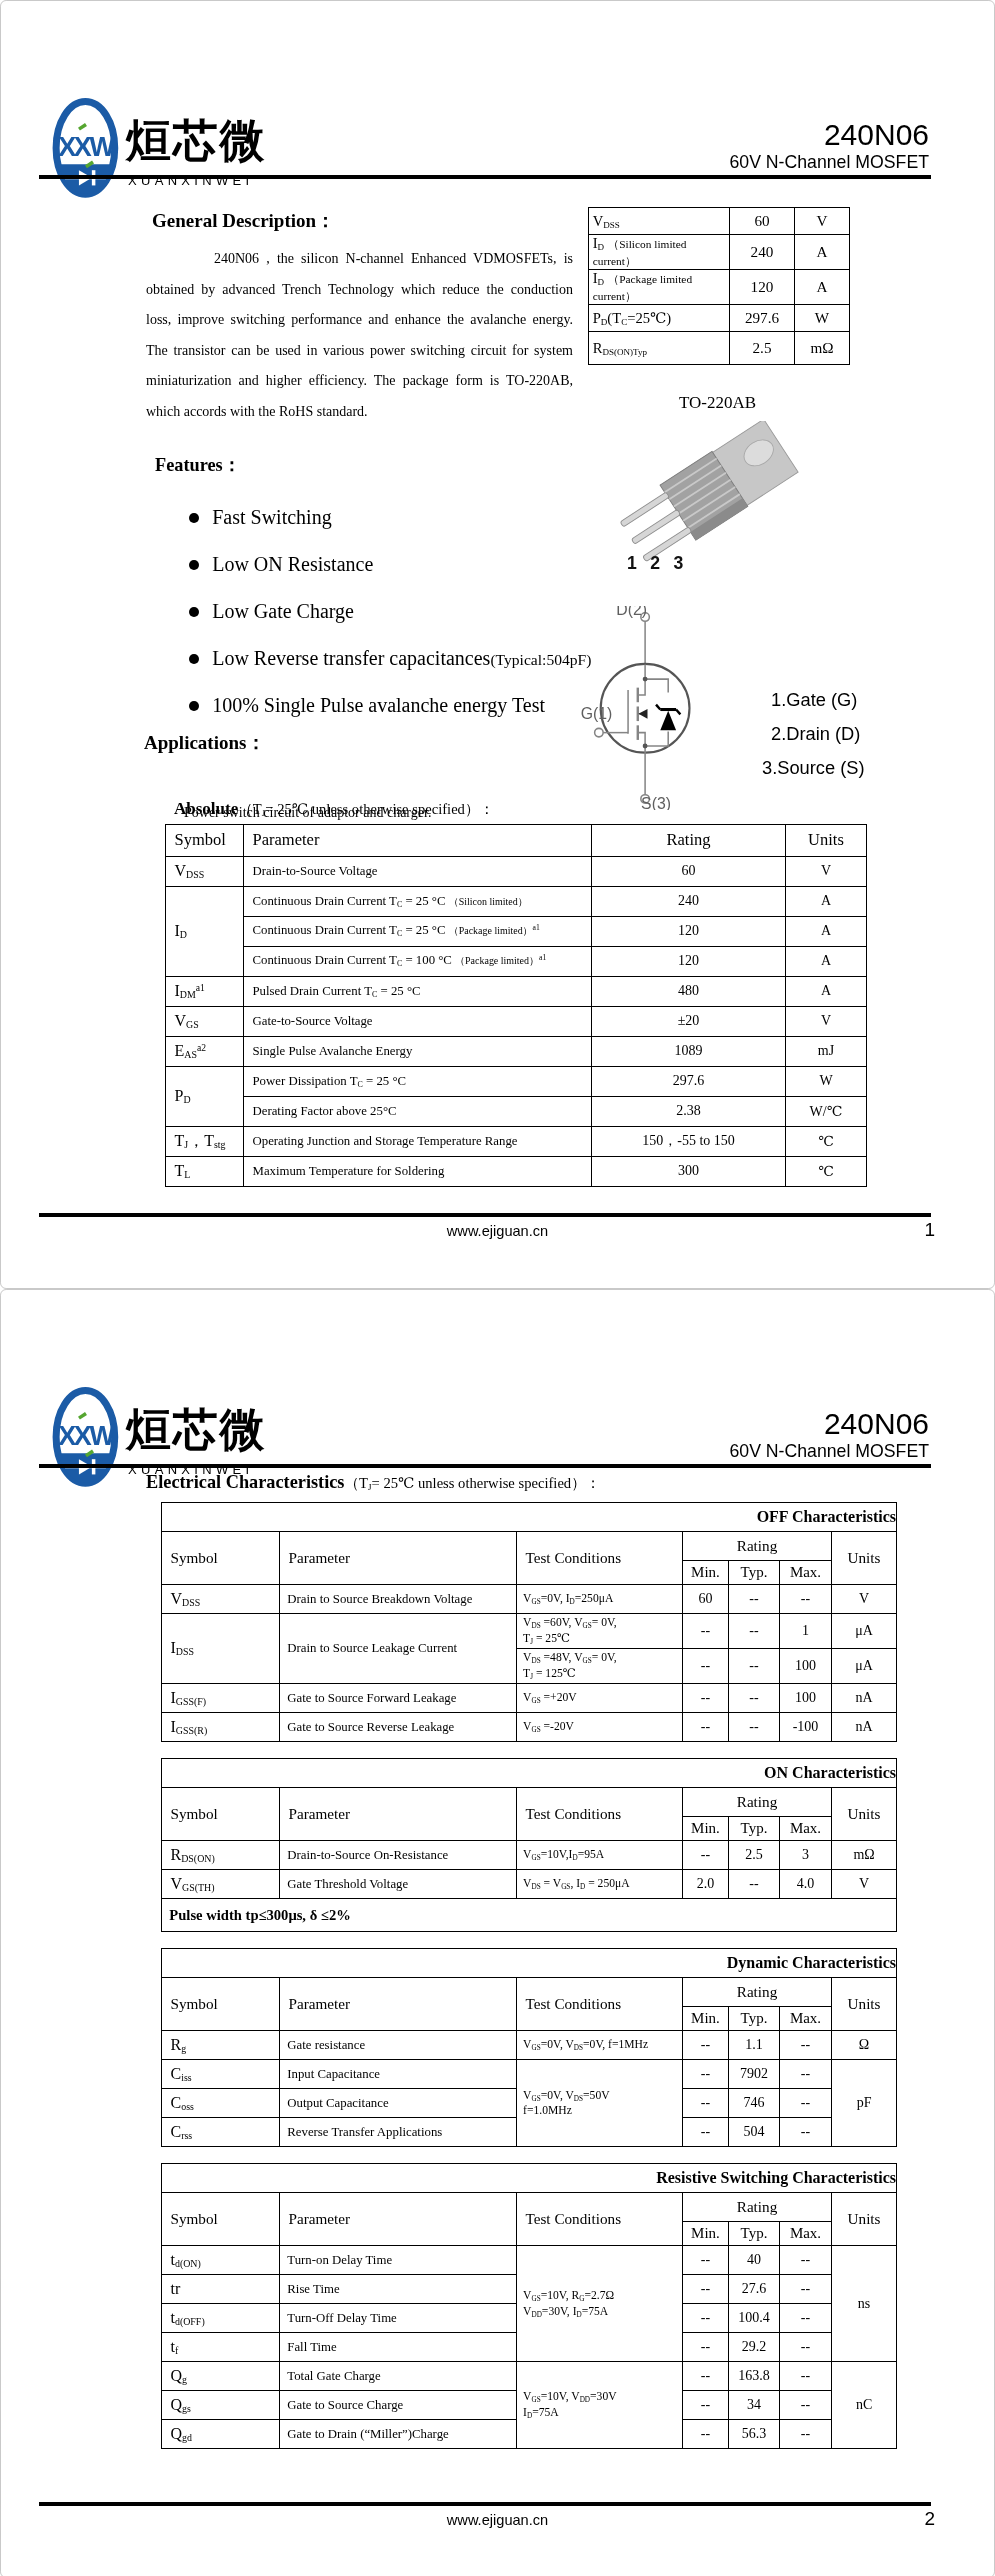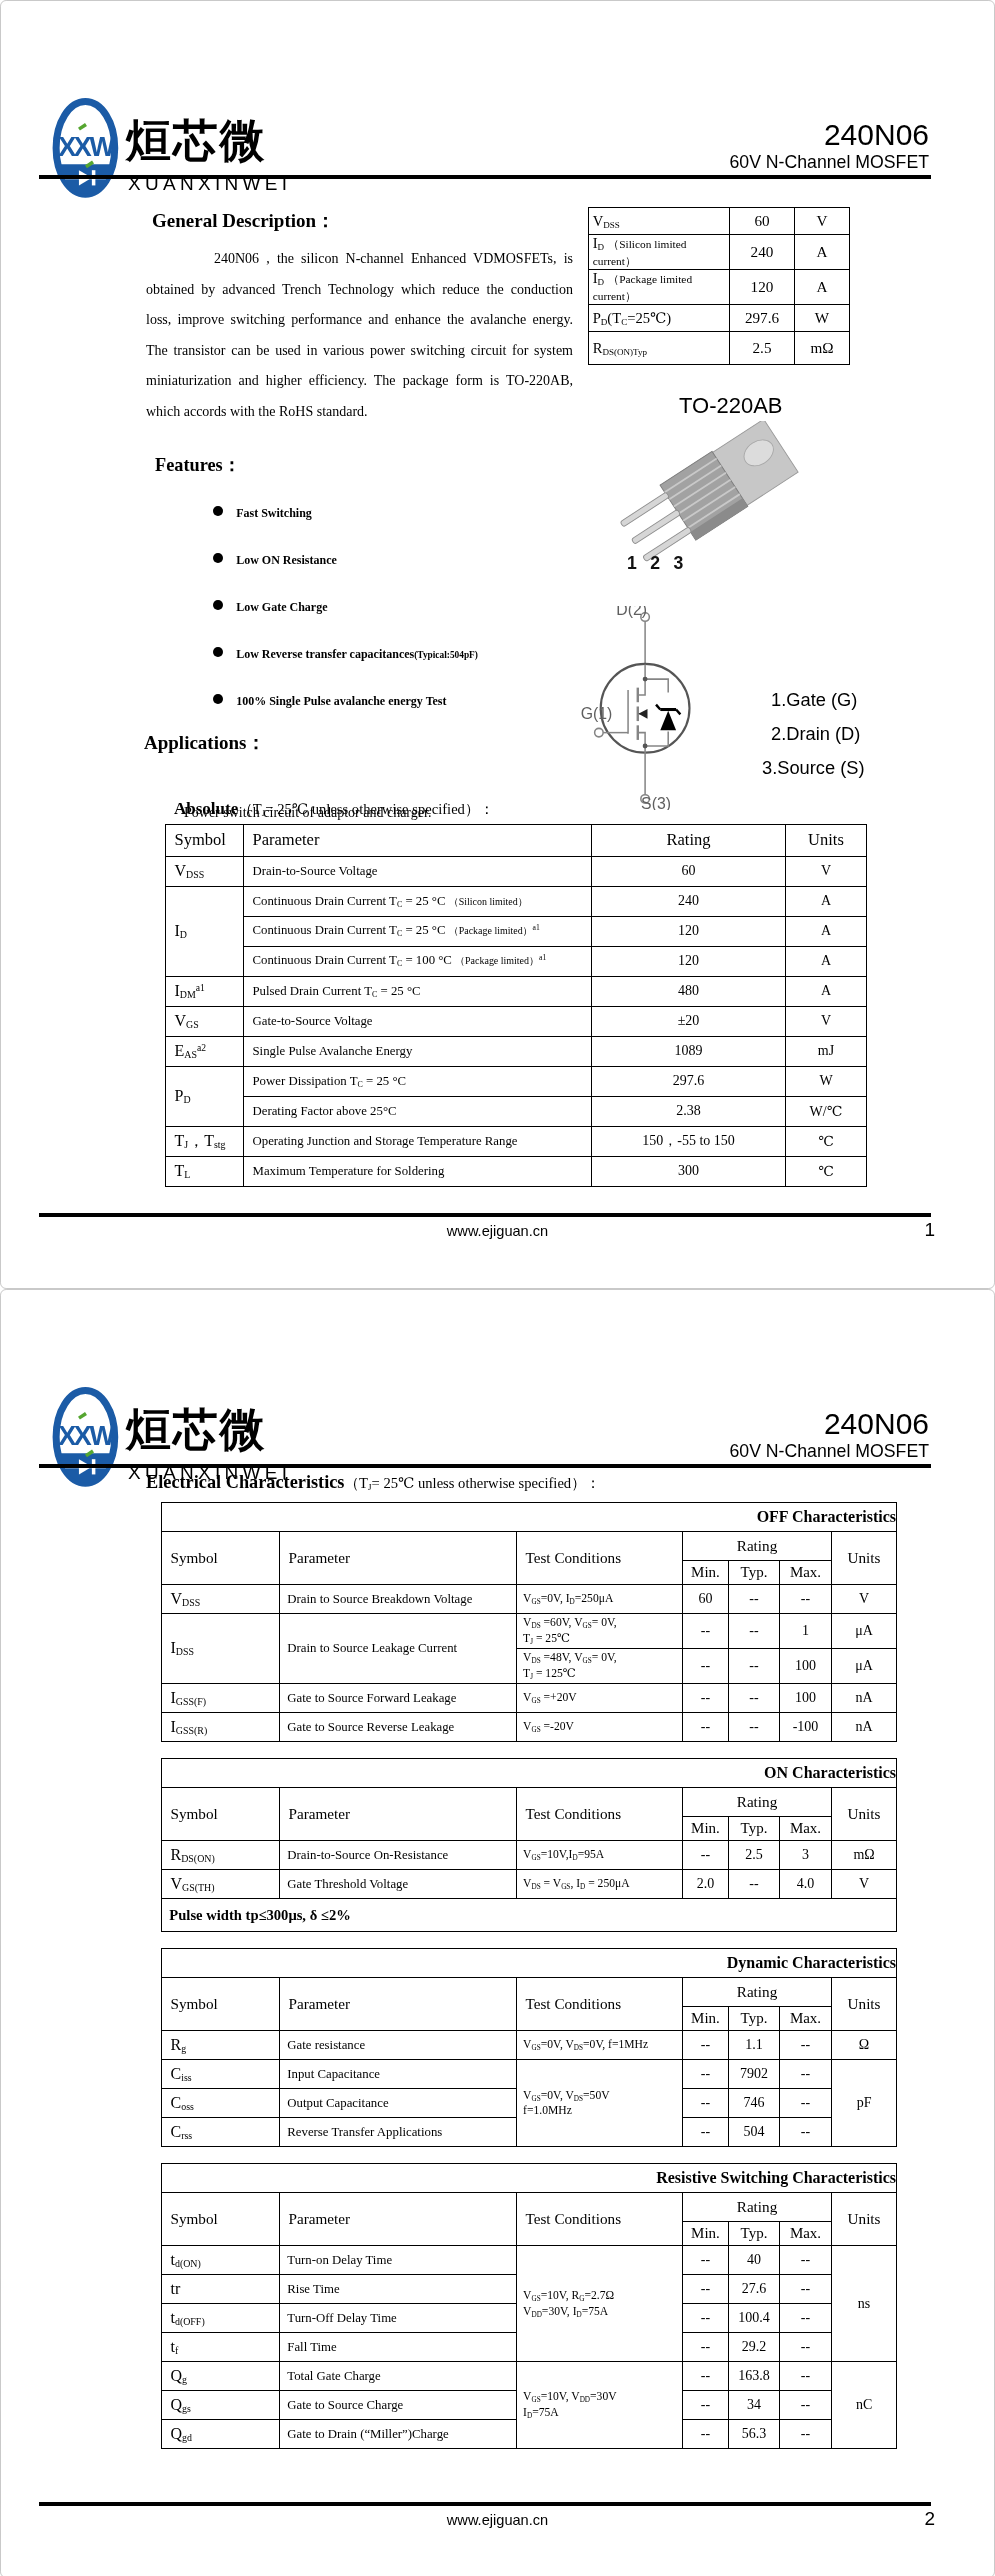--- a/index.html
+++ b/index.html
@@ -1,36 +1,36 @@
 <!DOCTYPE html>
 <html style="font-size:9.8px"><head>
 <meta charset="utf-8">
 <style>
   html,body{margin:0;padding:0;background:#fff;}
   body{width:995px;font-family:"Liberation Serif","DejaVu Serif",serif;color:#000;}
   .page{position:relative;width:993px;height:1287px;background:#fff;border:0.6px solid #c9c9c9;border-radius:6.1px;overflow:hidden;}
   
   .logo{position:absolute;left:51px;top:93px;width:287px;height:116px;}
   .logo-cn{position:absolute;left:74px;top:24.4px;font-size:45px;font-weight:bold;letter-spacing:1.8px;line-height:1;font-family:"Liberation Sans","DejaVu Sans",sans-serif;}
-  .logo-en{position:absolute;left:76px;top:79px;font-size:19px;letter-spacing:4.3px;font-weight:500;font-family:"Liberation Sans","DejaVu Sans",sans-serif;}
+  .logo-en{position:absolute;left:76px;top:79px;font-size:13px;letter-spacing:4.3px;font-weight:500;font-family:"Liberation Sans","DejaVu Sans",sans-serif;}
   .part-no{position:absolute;right:65px;top:117px;font-size:30px;font-family:"Liberation Sans","DejaVu Sans",sans-serif;}
   .part-sub{position:absolute;right:65px;top:151px;font-size:17.7px;font-family:"Liberation Sans","DejaVu Sans",sans-serif;}
   .hrule{position:absolute;left:38px;right:63px;height:4.3px;background:#000;}
   .hdr-rule{top:174px;}
   .ft-rule{top:1212px;}
   .ft-url{position:absolute;left:0;width:100%;top:1222px;text-align:center;font-size:14.6px;font-family:"Liberation Sans","DejaVu Sans",sans-serif;}
   .ft-num{position:absolute;right:59px;top:1218px;font-size:19px;font-family:"Liberation Sans","DejaVu Sans",sans-serif;}
   
   .sec-title{position:absolute;font-weight:bold;font-size:19px;}
   .gd-body{position:absolute;left:145px;top:243px;width:427px;font-size:14px;line-height:30.5px;text-align:justify;text-indent:68px;margin:0;}
   .sum-table{position:absolute;left:587px;top:206px;border-collapse:collapse;table-layout:fixed;}
   .sum-table td{border:1.2px solid #000;height:26px;font-size:14.6px;padding:0 3.7px;}
   .sum-table td.c{text-align:center;font-size:15.2px;}
-  .pkg-label{position:absolute;left:678px;top:392px;font-size:22px;font-family:Liberation Sans, sans-serif;}
-  .feat-item{position:absolute;left:212px;font-size:12px;font-weight:bold;white-space:nowrap;}
+  .pkg-label{position:absolute;left:678px;top:392px;font-size:17px;font-family:Liberation Serif, serif;}
+  .feat-item{position:absolute;left:188px;font-size:20px;font-weight:normal;white-space:nowrap;}
   .feat-item .dot{display:inline-block;width:9.8px;height:9.8px;border-radius:50%;background:#000;margin-right:13.4px;vertical-align:1.2px;}
   .legend-item{position:absolute;left:770px;font-size:18.3px;font-family:"Liberation Sans","DejaVu Sans",sans-serif;}
   .app-body{position:absolute;left:183px;top:804px;font-size:14px;}
   .abs-line{position:absolute;left:173px;top:798px;font-size:14.6px;}
   .abs-line b{font-size:17px;}
   .abs-table{position:absolute;left:164px;top:823px;border-collapse:collapse;table-layout:fixed;}
   .abs-table td{border:1.2px solid #000;height:29px;font-size:14px;padding:0;}
   .abs-table td.sym{font-size:16px;padding-left:8.5px;}
   .abs-table td.par{font-size:12.8px;padding-left:8.5px;}
   .abs-table td.c{text-align:center;}

